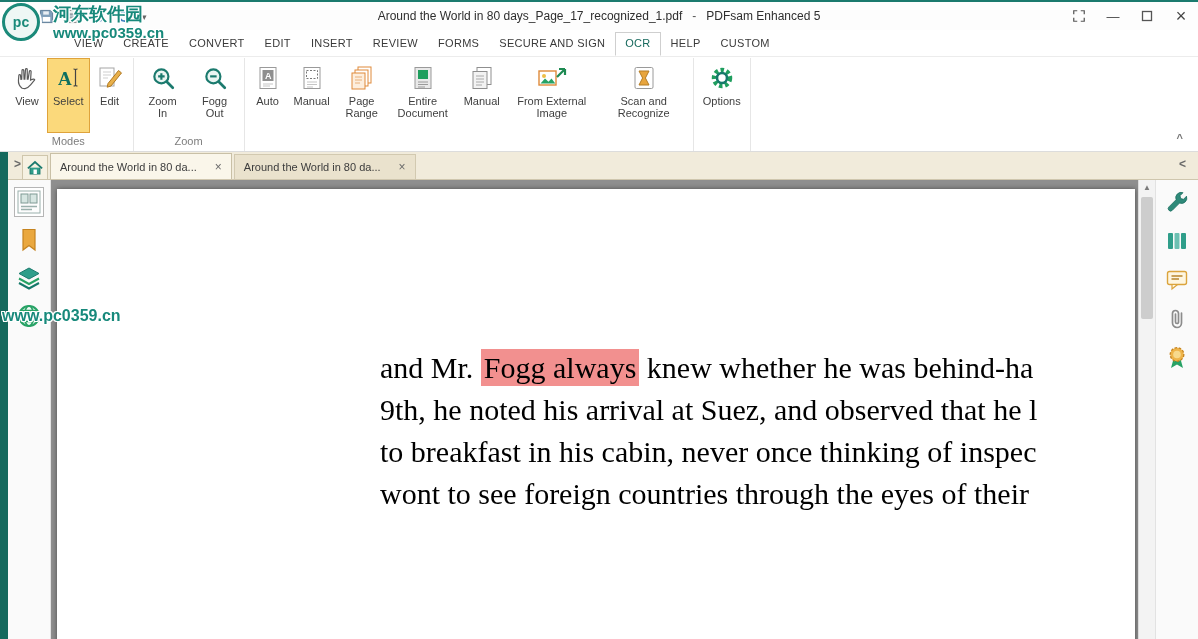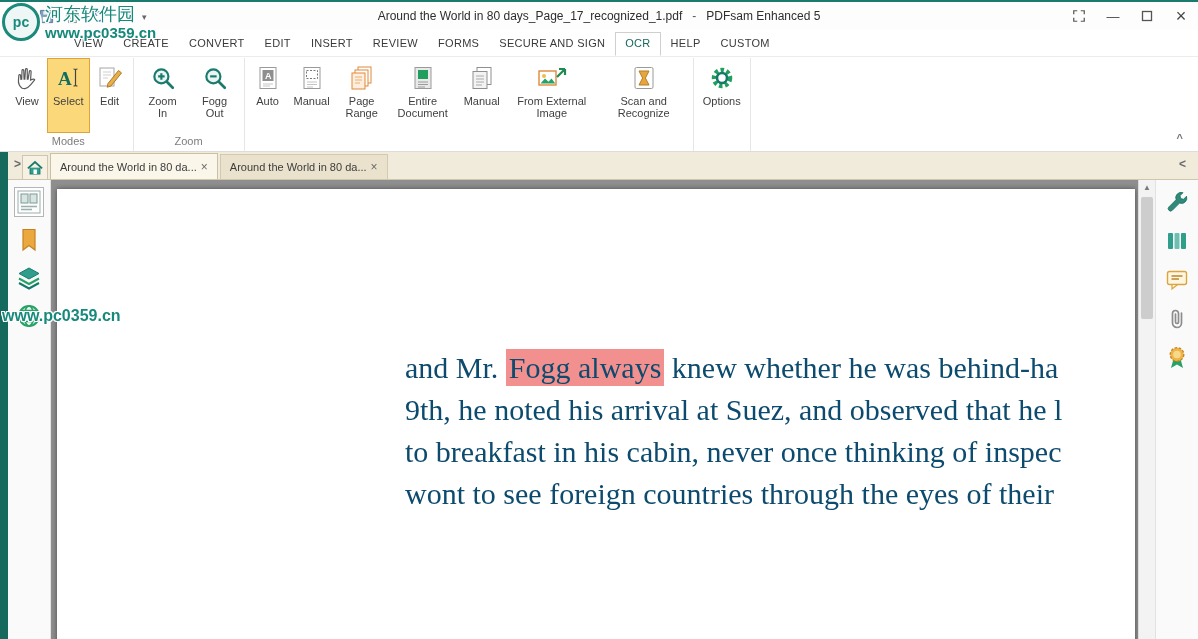--- a/index.html
+++ b/index.html
@@ -35,49 +35,49 @@
   .rbtn.narrow .lbl{max-width:40px}
   .rbtn.wide .lbl{max-width:80px}
   .rbtn.active{background:#fbd97b;border-color:#dfa33b}
   .ribbon-collapse{position:absolute;right:10px;bottom:6px;font-size:11px;color:#777;font-weight:bold;padding:1px 5px}
 
   
   .doctab-bar{position:relative;height:28px;background:#f1ebdb;border-bottom:1px solid #cfc6ae;display:flex;align-items:flex-end;padding-left:22px}
   .expand-left{position:absolute;left:14px;top:5px;color:#6a6a6a;font-size:12px;font-weight:bold}
   .expand-right{position:absolute;right:12px;top:5px;color:#6a6a6a;font-size:12px;font-weight:bold}
   .home-tab{width:26px;height:24px;background:#f6f1e2;border:1px solid #cfc6ac;border-bottom:none;display:flex;align-items:center;justify-content:center;margin-right:2px}
-  .doc-tab{height:25px;display:flex;align-items:center;gap:4px;padding:0 9px;font-size:11px;color:#3c3c3c;border:1px solid #d2c9b0;border-bottom:none;background:#eae2cd;margin-right:2px;white-space:nowrap}
+  .doc-tab{height:25px;display:flex;align-items:center;gap:18px;padding:0 9px;font-size:11px;color:#3c3c3c;border:1px solid #d2c9b0;border-bottom:none;background:#eae2cd;margin-right:2px;white-space:nowrap}
   .doc-tab.active{background:#faf6ea;border-color:#c9c0a6;height:26px}
   .tab-close{color:#6b6b6b;font-size:12px;line-height:12px}
 
   
   .teal-strip{position:absolute;left:0;top:150px;bottom:0;width:8px;background:#15695d;z-index:6}
   .main{position:absolute;top:178px;left:0;right:0;bottom:0;display:flex}
   .left-sidebar{width:43px;margin-left:8px;background:#fafafa;border-right:1px solid #e2e2e2;display:flex;flex-direction:column;align-items:center;padding-top:7px;gap:8px}
   .right-sidebar{width:43px;background:#fafafa;border-left:1px solid #e2e2e2;display:flex;flex-direction:column;align-items:center;padding-top:7px;gap:9px}
   .panel-btn{width:30px;height:30px;display:flex;align-items:center;justify-content:center;border:1px solid transparent}
   .panel-btn.selected{border-color:#b5b5b5;background:#fff}
 
   .doc-area{flex:1;background:#8e8e8e;position:relative;overflow:hidden}
   .page{position:absolute;left:6px;top:9px;right:20px;bottom:-40px;background:#fff;box-shadow:0 0 5px rgba(0,0,0,.45);overflow:hidden}
   .page-title{position:absolute;left:38px;top:36px;font-family:"Liberation Serif","DejaVu Serif",serif;font-size:38px;color:#111;white-space:nowrap}
   .page-title .tsans{font-family:"Liberation Sans","DejaVu Sans",sans-serif;font-size:36px}
-  .body-text{position:absolute;left:348px;top:158px;font-family:"Liberation Serif","DejaVu Serif",serif;font-size:30px;line-height:42px;color:#0c4a6e;white-space:nowrap}
+  .body-text{position:absolute;left:323px;top:158px;font-family:"Liberation Serif","DejaVu Serif",serif;font-size:30px;line-height:42px;color:#000000;white-space:nowrap}
   .hl{background:#f2908f;padding:2px 3px}
 
   .scrollbar{position:absolute;right:0;top:0;bottom:0;width:17px;background:#f3f3f3;border-left:1px solid #dcdcdc}
   .scroll-up{height:15px;text-align:center;font-size:8px;color:#7a7a7a;line-height:15px}
   .scroll-thumb{position:absolute;left:2px;right:2px;top:17px;height:122px;background:#cdcdcd;border-radius:2px}
 
   
   .wm-outline{text-shadow:-1px -1px 0 #fff,1px -1px 0 #fff,-1px 1px 0 #fff,1px 1px 0 #fff,0 1px 0 #fff,0 -1px 0 #fff,1px 0 0 #fff,-1px 0 0 #fff}
-  .wm-top{position:absolute;left:2px;top:1px;z-index:50;display:flex;align-items:center;gap:5px;pointer-events:none}
+  .wm-top{position:absolute;left:2px;top:1px;z-index:50;display:flex;align-items:center;gap:13px;pointer-events:none}
   .wm-logo{width:38px;height:38px;border-radius:50%;border:3px solid #1b8a7a;background:#eef7f5;color:#1b8a7a;display:flex;align-items:center;justify-content:center;font-weight:bold;font-size:14px;box-shadow:0 0 0 2px #fff}
   .wm-lines{display:flex;flex-direction:column}
-  .wm-site{font-size:18px;font-weight:normal;color:#17897b;line-height:20px}
+  .wm-site{font-size:18px;font-weight:bold;color:#17897b;line-height:20px}
   .wm-url{font-size:15px;font-weight:bold;color:#17897b;line-height:17px}
   .wm-side{position:absolute;left:2px;top:305px;z-index:50;font-size:16px;font-weight:bold;color:#17897b;pointer-events:none}
 </style>
 </head>
 <body>
 
 <div class="window">
 
   <div class="titlebar">
     <div class="qat">

